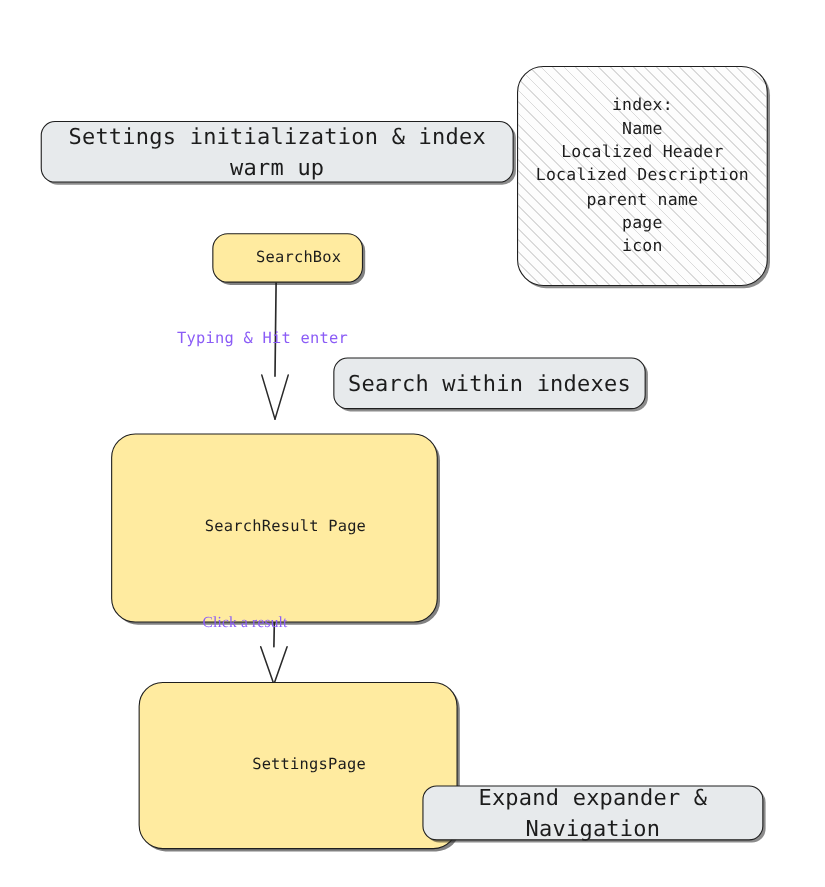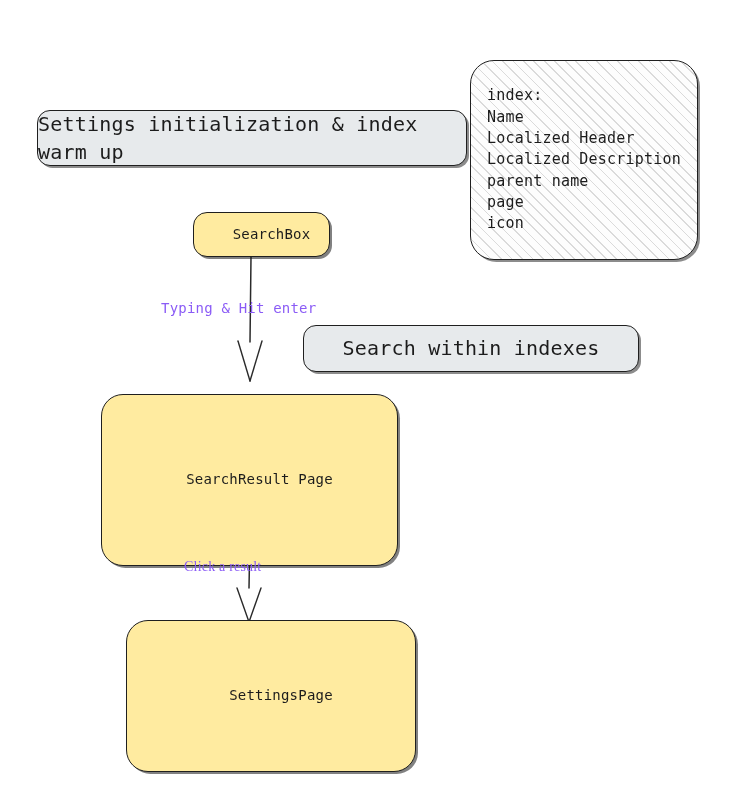--- a/index.html
+++ b/index.html
@@ -7,21 +7,21 @@
     width:750px;height:806px;position:relative;overflow:hidden;
     font-family:"DejaVu Sans Mono","Liberation Mono",monospace;
     color:#1c1c1c;
   }
   #canvas{position:absolute;inset:0;width:750px;height:806px;}
   #svg-layer{position:absolute;left:0;top:0;width:750px;height:806px;}
 
   .node{
     position:absolute;
     display:flex;align-items:center;justify-content:center;
-    text-align:left;
+    text-align:center;
     box-sizing:border-box;
     z-index:5;
   }
   .node .lbl{
     position:relative;z-index:3;
     white-space:pre-line;
     line-height:1.42;
     letter-spacing:0.2px;
   }
 
@@ -109,30 +109,33 @@
   </div>
 
   <div class="node proc" style="left:193px;top:212px;width:137px;height:45px;">
     <span class="lbl">SearchBox</span>
   </div>
 
   <div class="edge-label" style="left:161px;top:300px;">
     <span>Typing &amp; Hit enter</span>
   </div>
 
-  <div class="node note" style="left:303px;top:325px;width:336px;height:47px;z-index:8;">
+  <div class="node note" style="left:303px;top:325px;width:284px;height:47px;z-index:8;">
     <span class="lbl">Search within indexes</span>
   </div>
 
   <div class="node proc big" style="left:101px;top:394px;width:297px;height:172px;">
     <span class="lbl">SearchResult Page</span>
   </div>
 
   <div class="edge-label" style="left:184px;top:559px;font-family:Liberation Serif, serif;">
     <span>Click a result</span>
   </div>
 
   <div class="node proc big" style="left:126px;top:620px;width:290px;height:152px;">
     <span class="lbl">SettingsPage</span>
   </div>
 
+  <div class="node note" style="left:384px;top:714px;width:310px;height:50px;z-index:8;">
+    <span class="lbl">Expand expander &amp; Navigation</span>
+  </div>
 
 </div>
 
 </body></html>

